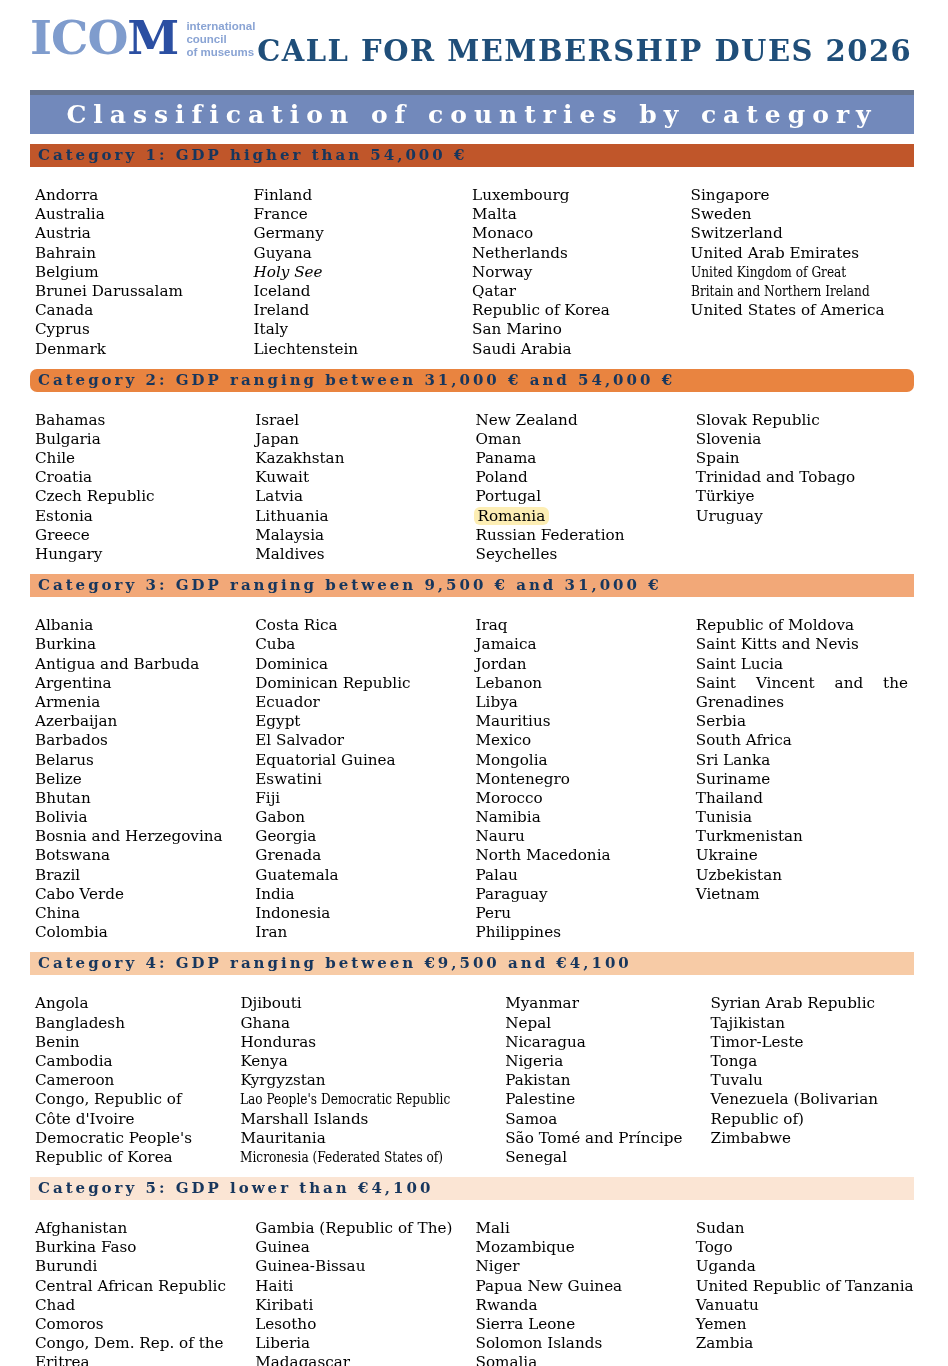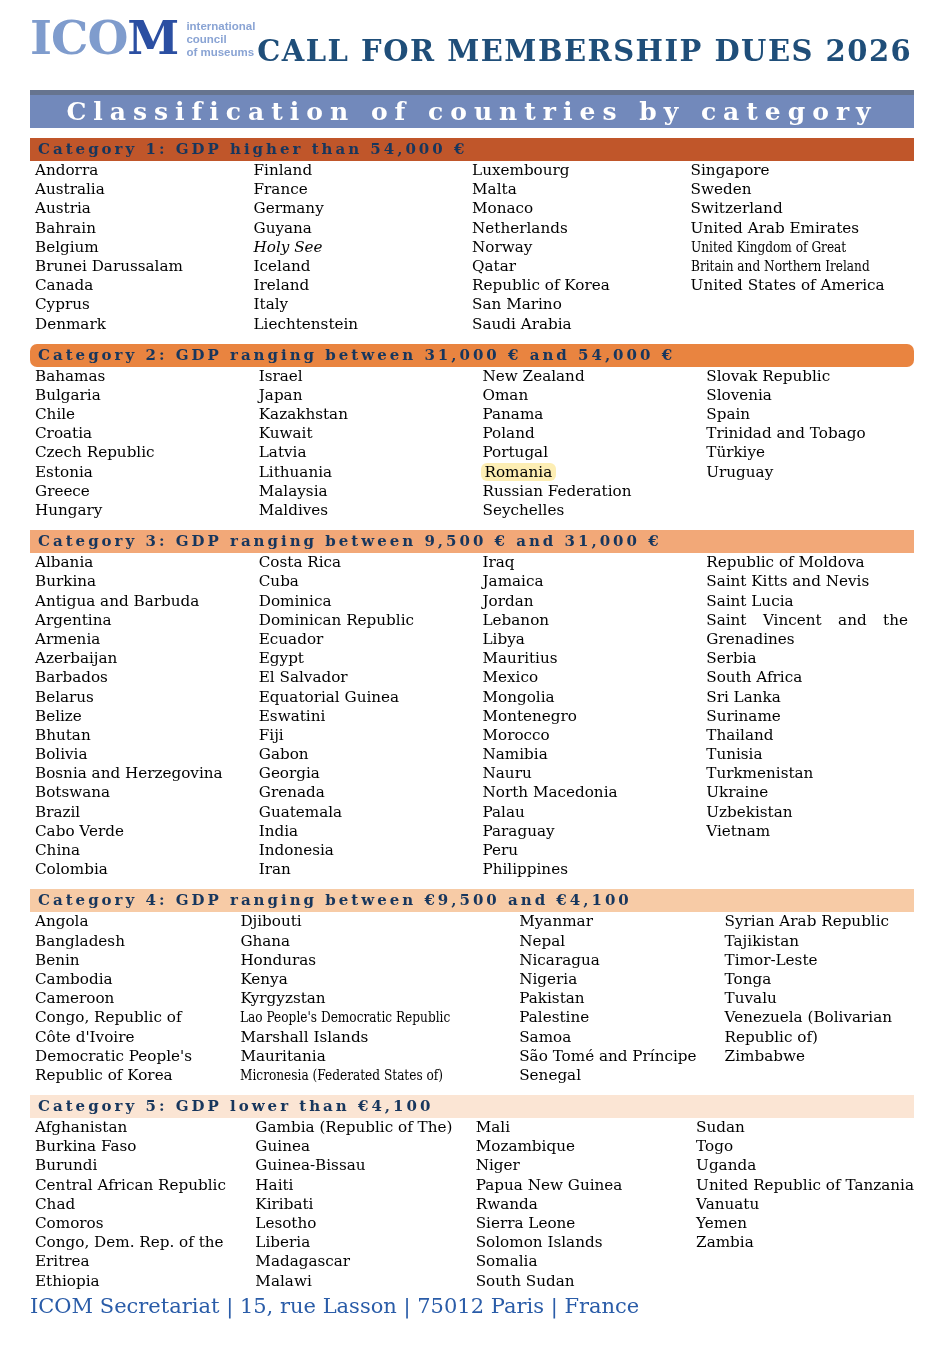--- a/index.html
+++ b/index.html
@@ -13,29 +13,29 @@
   .logo-word { font-size: 47px; font-weight: bold; line-height: 52px; letter-spacing: -1px; }
   .logo-ico { color: #7f9ccd; }
   .logo-m { color: #2b4fa2; }
   .logo-tagline { margin: 8px 0 0 8px; font-family: "Liberation Sans", sans-serif;
                   font-size: 11.5px; font-weight: bold; color: #8aa4d4; line-height: 13px; }
   .doc-title { flex: 1; text-align: center; margin-top: 22px; font-size: 29px;
                font-weight: bold; color: #1f4e79; letter-spacing: 1.5px; white-space: nowrap; }
 
   
   .main-banner { margin-top: 14px; background: #7289bb; border-top: 5px solid #66748f;
-                 height: 38px; display: flex; align-items: center; justify-content: center; }
+                 height: 44px; display: flex; align-items: center; justify-content: center; }
   .main-banner span { color: #ffffff; font-size: 25px; font-weight: bold; letter-spacing: 7px; }
 
   
   .cat { margin-top: 10px; }
   .cat-bar { height: 23px; line-height: 23px; padding-left: 8px; font-size: 15px;
              font-weight: bold; letter-spacing: 3px; color: #17365d; white-space: nowrap;
-             overflow: hidden; margin-bottom: 0; }
-  .grid { display: grid; grid-template-columns: repeat(4, 1fr); column-gap: 16px; padding-left: 5px; }
+             overflow: hidden; margin-bottom: 19px; }
+  .grid { display: grid; grid-template-columns: repeat(4, 1fr); column-gap: 2px; padding-left: 5px; }
   .line { height: 19.2px; line-height: 19.2px; font-size: 15.2px; white-space: nowrap; }
   .line.justify { text-align: justify; text-align-last: justify; padding-right: 6px; }
   .italic { font-style: italic; }
   .condensed { display: inline-block; transform: scaleX(0.8); transform-origin: 0 50%; }
   .highlight { background: #fdeeb4; border-radius: 6px; padding: 0 4px; margin-left: -2px; }
 
   
   .footer { margin-top: 5px; color: #2a5ca8; font-size: 21px; }
   .footer-line1 { line-height: 21px; }
   .footer-line2 { line-height: 21px; display: flex; align-items: baseline; }

